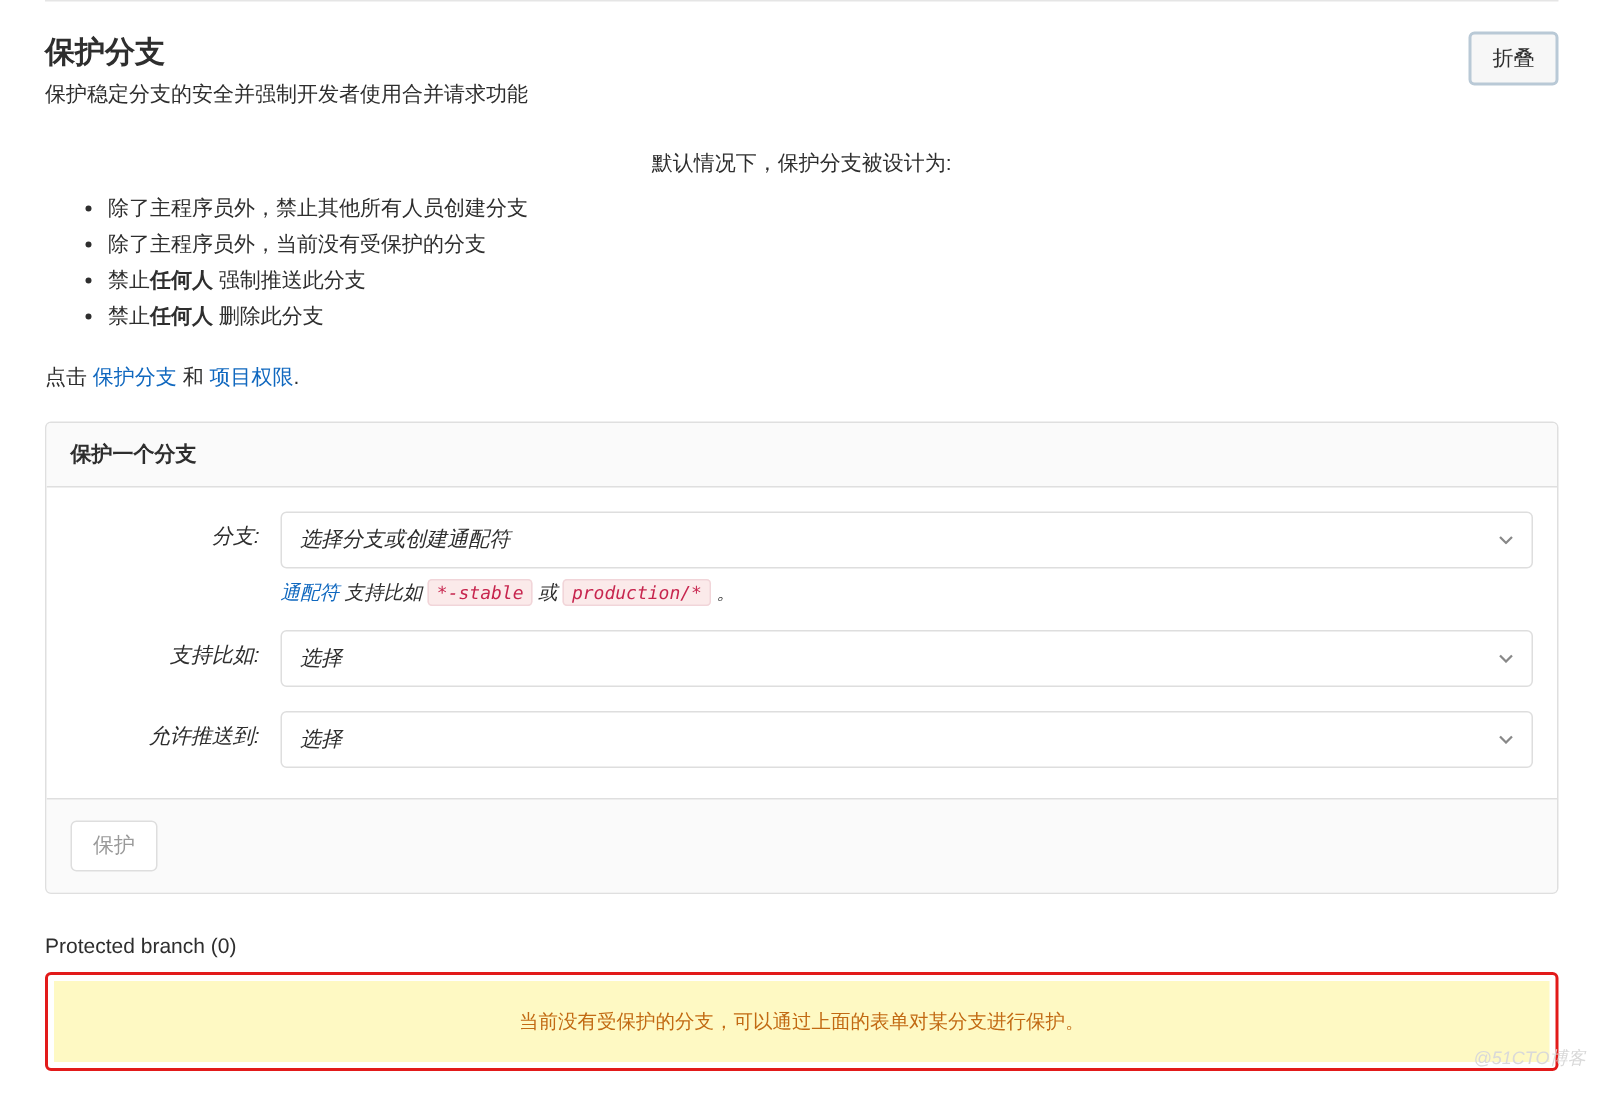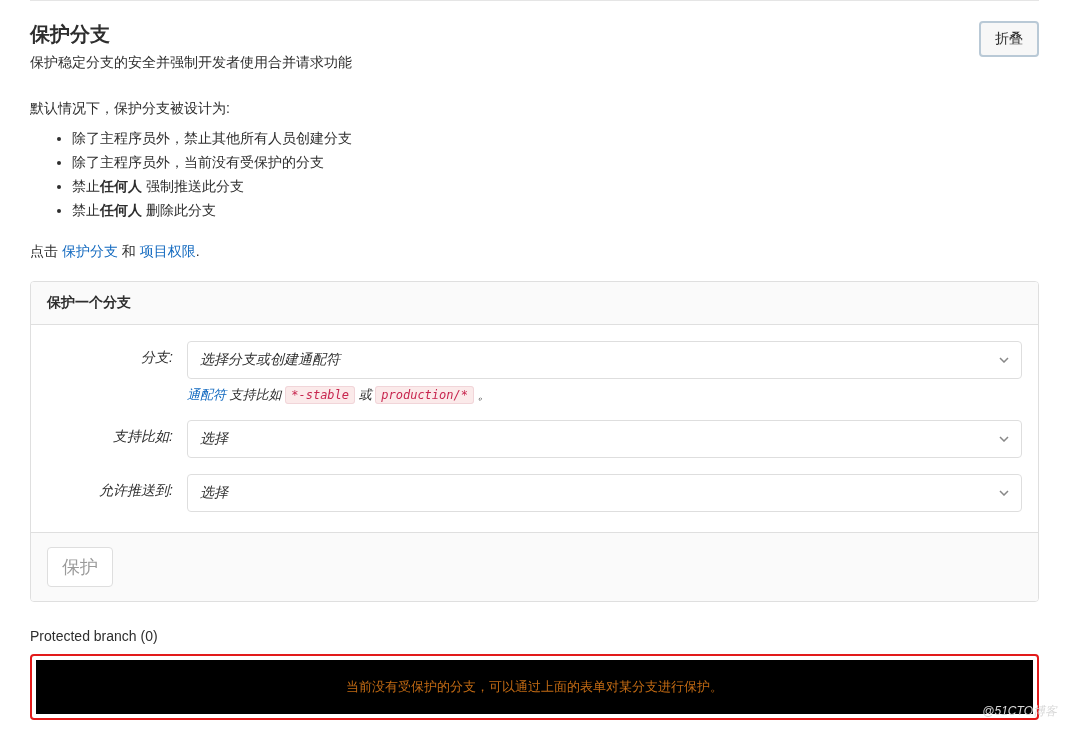--- a/index.html
+++ b/index.html
@@ -19,21 +19,21 @@
 .collapse-btn {
   border: 2px solid #b9c9d6;
   background: #f7f7f7;
   color: #2e2e2e;
   padding: 7px 14px;
   font-size: 14px;
   border-radius: 4px;
   cursor: pointer;
 }
 .desc-block { margin-top: 28px; font-size: 14px; color: #2e2e2e; }
-.desc-intro { margin-bottom: 10px; }
+.desc-intro { margin-bottom: 10px; text-align: center; }
 .rule-list { list-style: disc; padding-left: 42px; }
 .rule-list li { margin: 3px 0; line-height: 1.5; }
 .rule-list li b { font-weight: 600; }
 .links-row { margin-top: 22px; font-size: 14px; }
 .link { color: #1068bf; text-decoration: none; cursor: pointer; }
 .panel {
   border: 1px solid #dfdfdf;
   border-radius: 4px;
   margin-top: 20px;
   overflow: hidden;
@@ -88,33 +88,33 @@
 .panel-footer {
   background: #fafafa;
   border-top: 1px solid #dfdfdf;
   padding: 14px 16px;
 }
 .protect-btn {
   border: 1px solid #dedede;
   background: #fff;
   color: #9a9a9a;
   padding: 7px 14px;
-  font-size: 18px;
+  font-size: 14px;
   border-radius: 4px;
   cursor: default;
 }
 .protected-heading { margin-top: 26px; font-size: 14px; color: #2e2e2e; }
 .alert-box {
   margin-top: 10px;
   border: 2px solid #e21a1a;
   border-radius: 4px;
   padding: 4px;
 }
 .alert-inner {
-  background: #000000;
+  background: #fef9c3;
   color: #c26a13;
   text-align: center;
   padding: 18px 10px;
   font-size: 13px;
 }
 .watermark {
   position: absolute;
   right: -18px;
   bottom: 8px;
   color: #d9d9d9;

